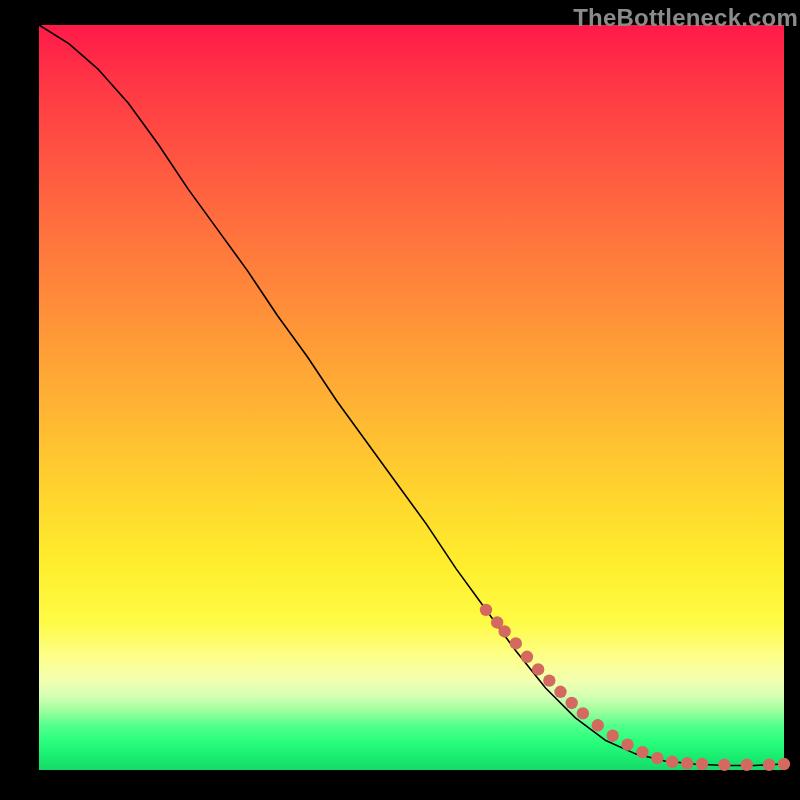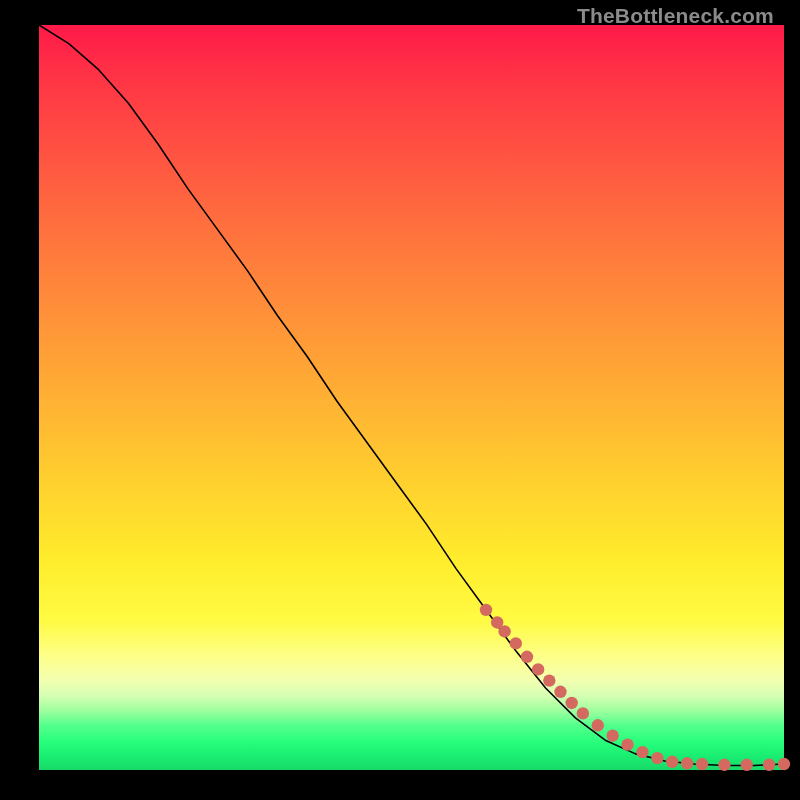--- a/index.html
+++ b/index.html
@@ -40,23 +40,23 @@
     position: absolute;
     left: 39px;
     top: 25px;
     width: 745px;
     height: 745px;
     overflow: visible;
   }
   .watermark {
     position: absolute;
     top: 4px;
-    right: 26px;
+    right: 2px;
     font-family: Arial, Helvetica, sans-serif;
-    font-size: 21px;
+    font-size: 24px;
     font-weight: 700;
     color: #8b8b8b;
     letter-spacing: 0.2px;
   }
 </style>
 </head>
 <body>
 
 <div class="stage">
 

